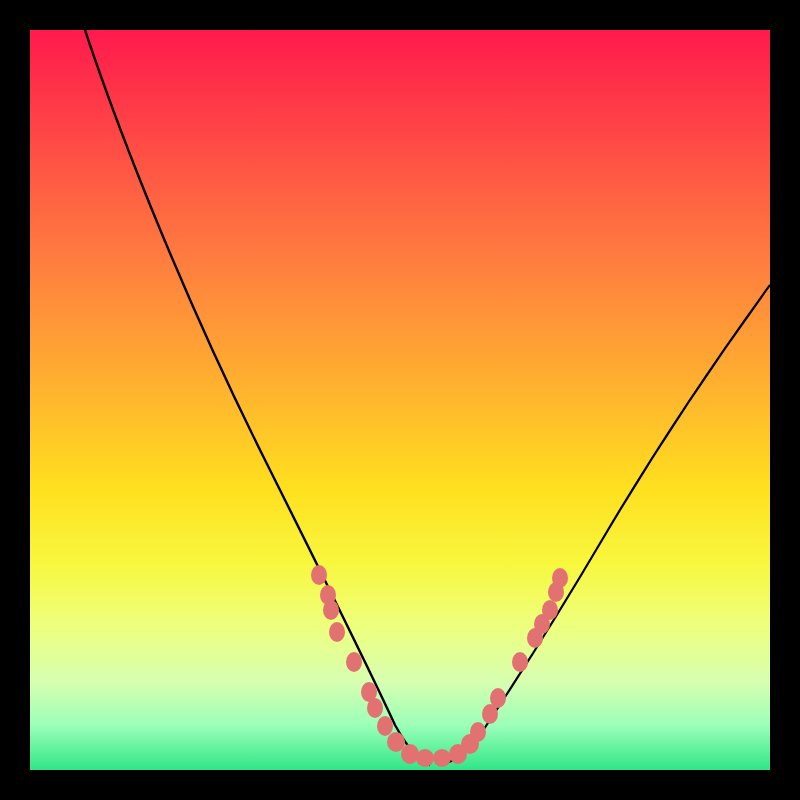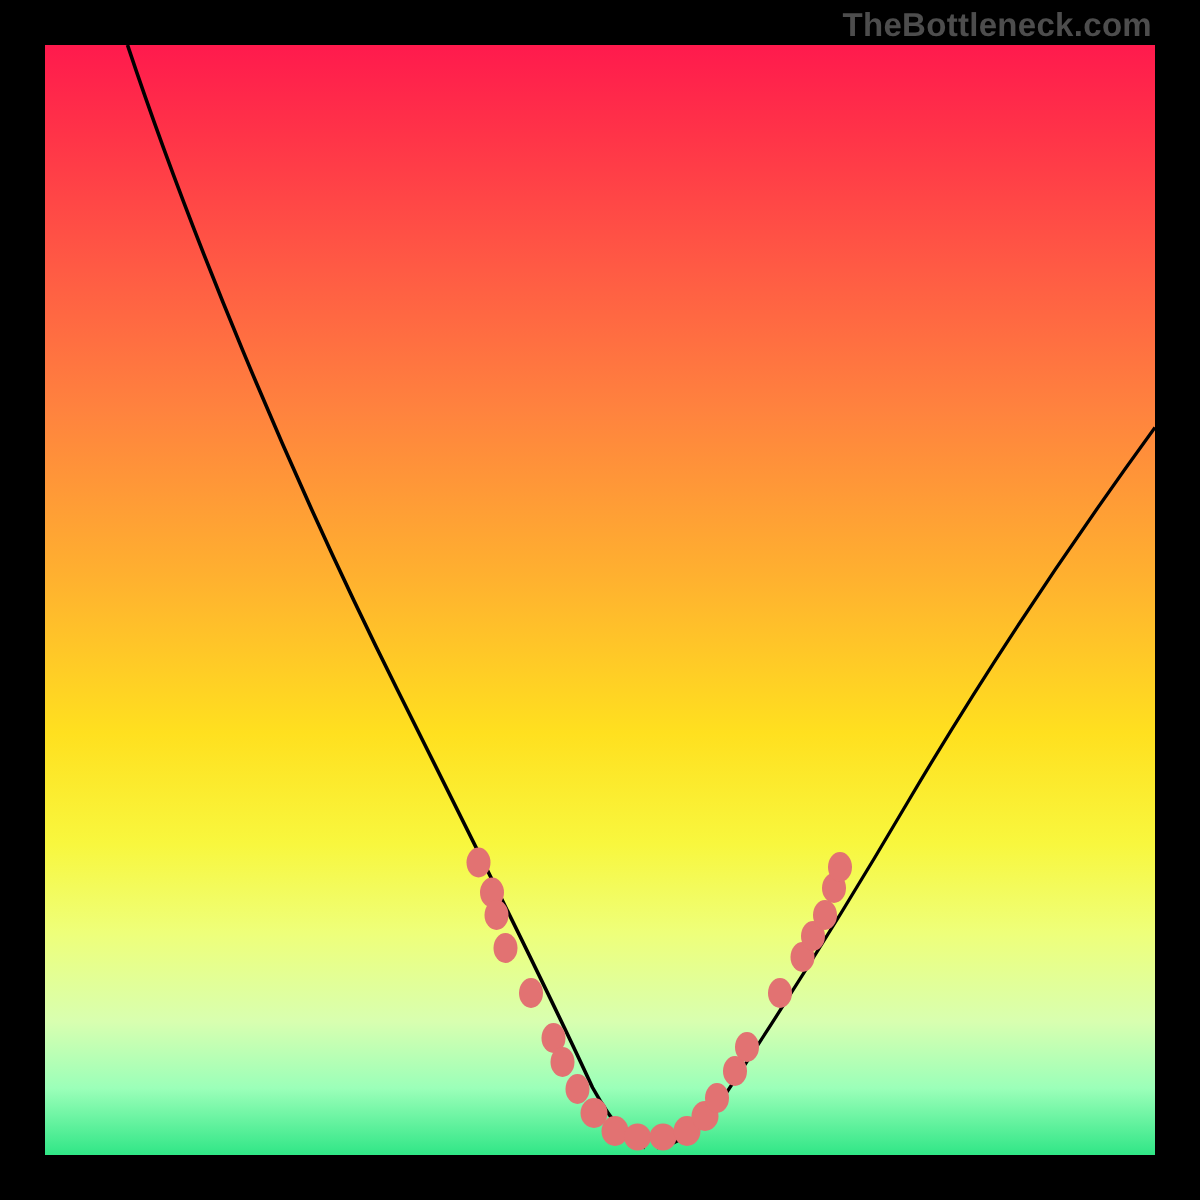--- a/index.html
+++ b/index.html
@@ -62,21 +62,20 @@
   .marker {
     fill: #e27272;
     stroke: none;
   }
 </style>
 </head>
 <body>
 
 <div class="frame">
 
-  <div class="attribution">TheBottleneck.com</div>
 
   <div class="plot-area">
     <div class="gradient-bg"></div>
 
     <svg class="curves" viewBox="0 0 740 740" preserveAspectRatio="none">
 
       <path fill="none" stroke="#000" stroke-width="2.4" d="M55 0
                C 95 120, 160 280, 235 430
                C 290 540, 335 630, 365 695
                C 380 722, 392 733, 400 735"></path>

